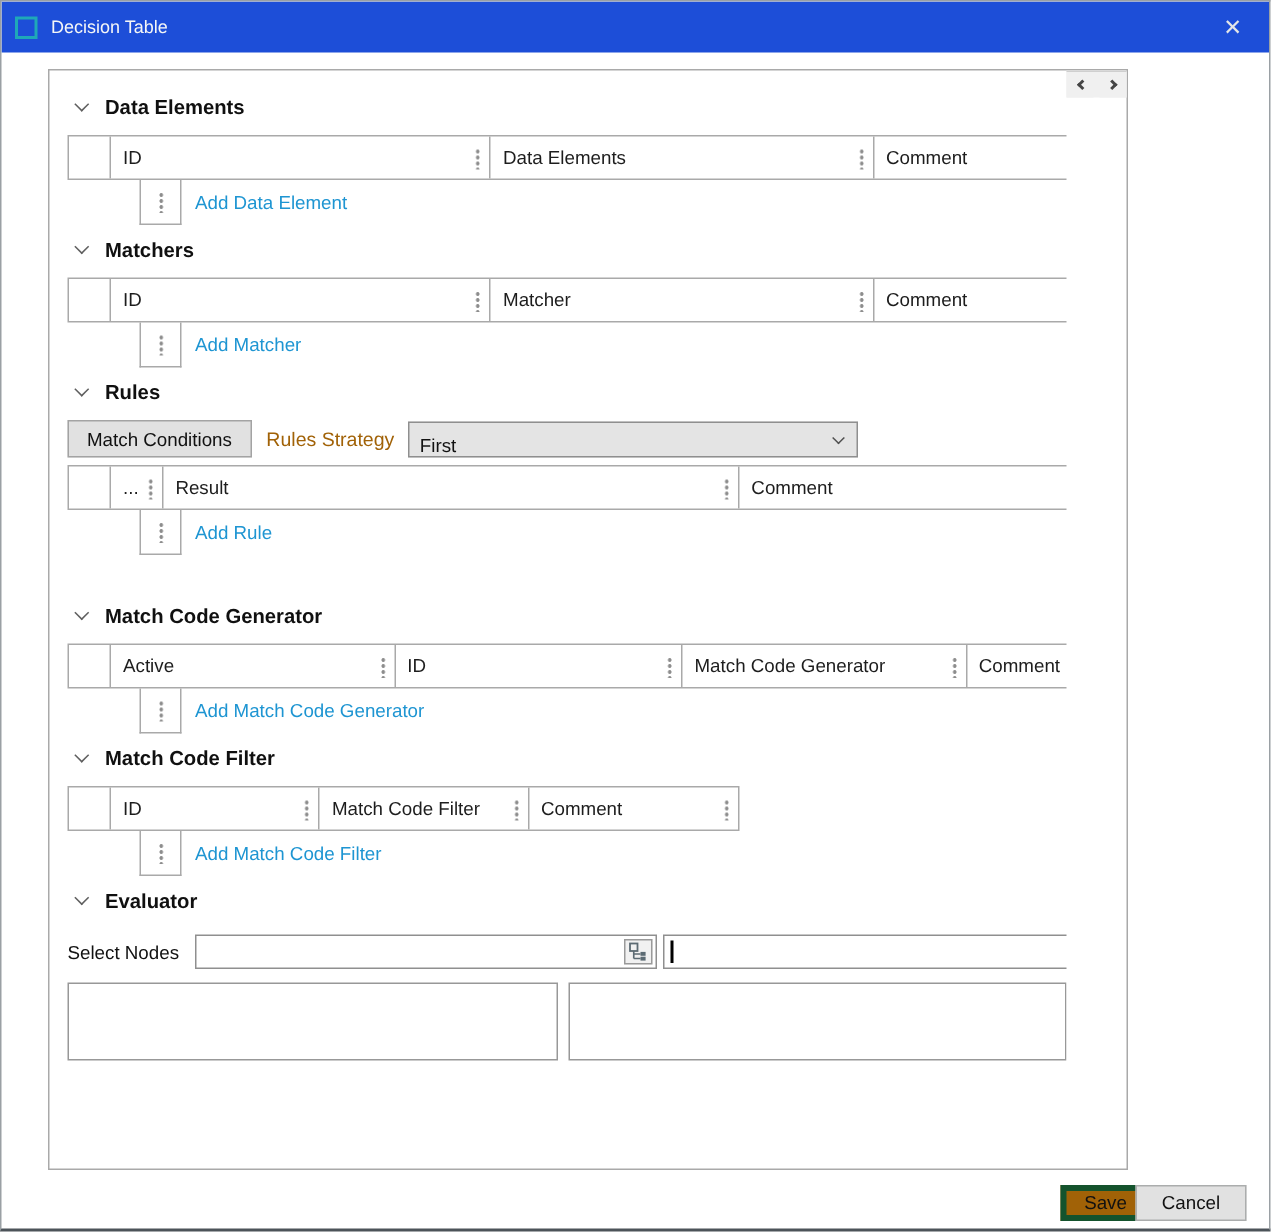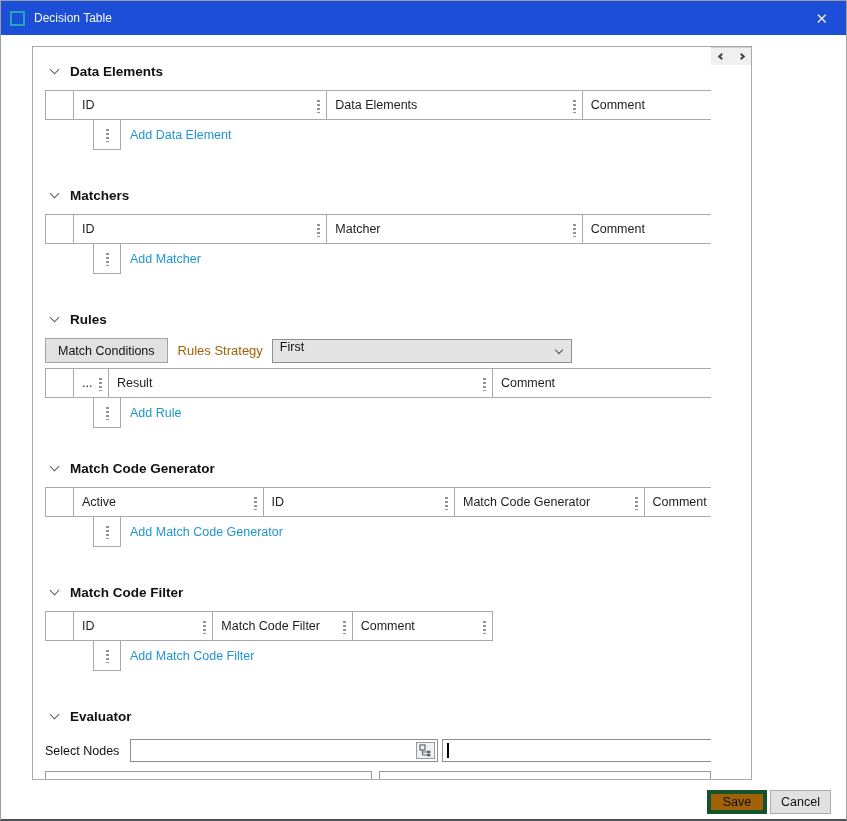--- a/index.html
+++ b/index.html
@@ -14,21 +14,21 @@
   }
   
   .titlebar { height:34px; background:#1d4ed8; display:flex; align-items:center; padding:0 12px 0 9px; }
   .app-icon { width:15px; height:15px; border:2px solid #1fa8b8; margin-right:9px; flex:none; }
   .title { font-size:12px; color:#f4f6f7; flex:1; }
   .close-btn { color:#e4e6e7; font-size:15px; line-height:1; padding:4px 6px; cursor:default; }
   
   .panel { position:absolute; left:31px; top:45px; width:720px; height:734px; border:1px solid #a9a9a9; background:#fff; display:flex; flex-direction:row; }
   .panel-content { flex:1; padding:14px 0 0 12px; overflow:hidden; }
   
-  .section { margin-top:35px; }
+  .section { margin-top:6px; }
   .section.first { margin-top:0; }
   .section-header { display:flex; align-items:center; margin-bottom:9px; height:20px; }
   .chev { width:7px; height:7px; border-right:1.6px solid #5f5f5f; border-bottom:1.6px solid #5f5f5f; transform:rotate(45deg); margin:-4px 12px 0 6px; flex:none; }
   .section-title { font-weight:bold; font-size:13.5px; color:#101010; }
   
   .thead { display:flex; border:1px solid #a9a9a9; height:30px; background:#fff; }
   .th { border-right:1px solid #a9a9a9; display:flex; align-items:center; padding-left:8px; font-size:12.5px; color:#1d1d1d; position:relative; }
   .th:last-child { border-right:none; }
   .handle-col { width:28px; padding:0; flex:none; }
   .grip { width:3px; height:14px; background-image:radial-gradient(circle,#8d8d8d 1.1px,transparent 1.35px); background-size:3px 4px; background-repeat:repeat-y; flex:none; }
@@ -37,21 +37,21 @@
   .addbox { width:28px; border-left:1px solid #a9a9a9; border-right:1px solid #a9a9a9; border-bottom:1px solid #a9a9a9; display:flex; align-items:center; justify-content:center; flex:none; }
   .addlink { color:#1e95d2; font-size:12.5px; display:flex; align-items:center; padding-left:9px; cursor:pointer; }
   .w792 { width:792px; } .w448 { width:448px; }
   .c254 { width:254px; } .c256 { width:256px; } .c254b { width:254px; }
   .c35 { width:35px; } .c385 { width:385px; } .c344 { width:344px; }
   .c190 { width:190px; } .c192 { width:192px; } .c140 { width:140px; }
   
   .rules-controls { display:flex; align-items:center; margin:7px 0 5px 0; height:25px; }
   .btn { background:#e1e1e1; border:1px solid #a3a3a3; font-size:12.5px; color:#111; padding:0 12px; height:25px; display:flex; align-items:center; font-family:inherit; }
   .rules-strategy-label { font-size:13px; color:#a16207; margin:0 9px 0 10px;text-align:right; }
-  .combo { width:300px; height:24px; background:#e4e4e4; border:1px solid #8f8f8f; display:flex; align-items:flex-start; padding-left:7px; font-size:12.5px; color:#111; position:relative; }
+  .combo { width:300px; height:24px; background:#e4e4e4; border:1px solid #8f8f8f; display:flex; align-items:flex-end; padding-left:7px; font-size:12.5px; color:#111; position:relative; }
   .combo-chev { position:absolute; right:9px; top:7px; width:6px; height:6px; border-right:1.3px solid #4f4f4f; border-bottom:1.3px solid #4f4f4f; transform:rotate(45deg); }
   
   .eval-row { display:flex; align-items:center; margin-top:13px; }
   .eval-label { font-size:12.5px; color:#111; width:85px; flex:none; }
   .input-wrap { position:relative; height:23px; border:1px solid #8f8f8f; background:#fff; flex:none; }
   .iw1 { width:308px; } .iw2 { width:297px; margin-left:4px; }
   .input-wrap input { position:absolute; inset:0; border:none; outline:none; width:100%; height:100%; padding:0 24px 0 5px; font-family:inherit; font-size:12px; background:transparent; }
   .tree-btn { position:absolute; right:2px; top:2px; width:19px; height:17px; border:1px solid #9a9a9a; background:#f1f1f1; display:flex; align-items:center; justify-content:center; cursor:pointer; z-index:2; }
   .caret { position:absolute; left:4px; top:3px; width:2px; height:15px; background:#000; z-index:1; }
   .eval-btn { margin-left:8px; width:90px; height:22px; background:#fef9c3; border:1px solid #c4c4c4; color:#8f8f8f; font-size:12.5px; font-family:inherit;text-decoration:underline; }
@@ -60,21 +60,21 @@
   .ta1 { width:390px; } .ta2 { width:395px; margin-left:7px; }
   
   .hscroll { height:18px; display:flex; align-items:stretch; background:#f0f0f0; border-top:1px solid #cfcfcf; }
   .sb-arrow { width:18px; display:flex; align-items:center; justify-content:center; background:#f0f0f0; cursor:pointer; flex:none; }
   .sb-thumb { flex:1; background:#cdcdcd; margin-right:4px; }
   .sb-chev-l { width:5px; height:5px; border-left:2px solid #454545; border-bottom:2px solid #454545; transform:rotate(45deg); margin-left:2px; }
   .sb-chev-r { width:5px; height:5px; border-right:2px solid #454545; border-top:2px solid #454545; transform:rotate(45deg); margin-right:2px; }
   
   .footer-btn { position:absolute; height:24px; font-size:12.5px; font-family:inherit; color:#111; }
   .save-btn { right:79px; bottom:5px; width:60px; background:#a16207; border:4px solid #14532d; }
-  .cancel-btn { right:15px; bottom:5px; width:61px; background:#e1e1e1; border:1px solid #abadad; }
+  .cancel-btn { right:15px; bottom:5px; width:74px; background:#e1e1e1; border:1px solid #abadad; }
 </style>
 </head>
 <body>
 
 <div class="titlebar">
   <div class="app-icon"></div>
   <div class="title">Decision Table</div>
   <div class="close-btn">✕</div>
 </div>
 

